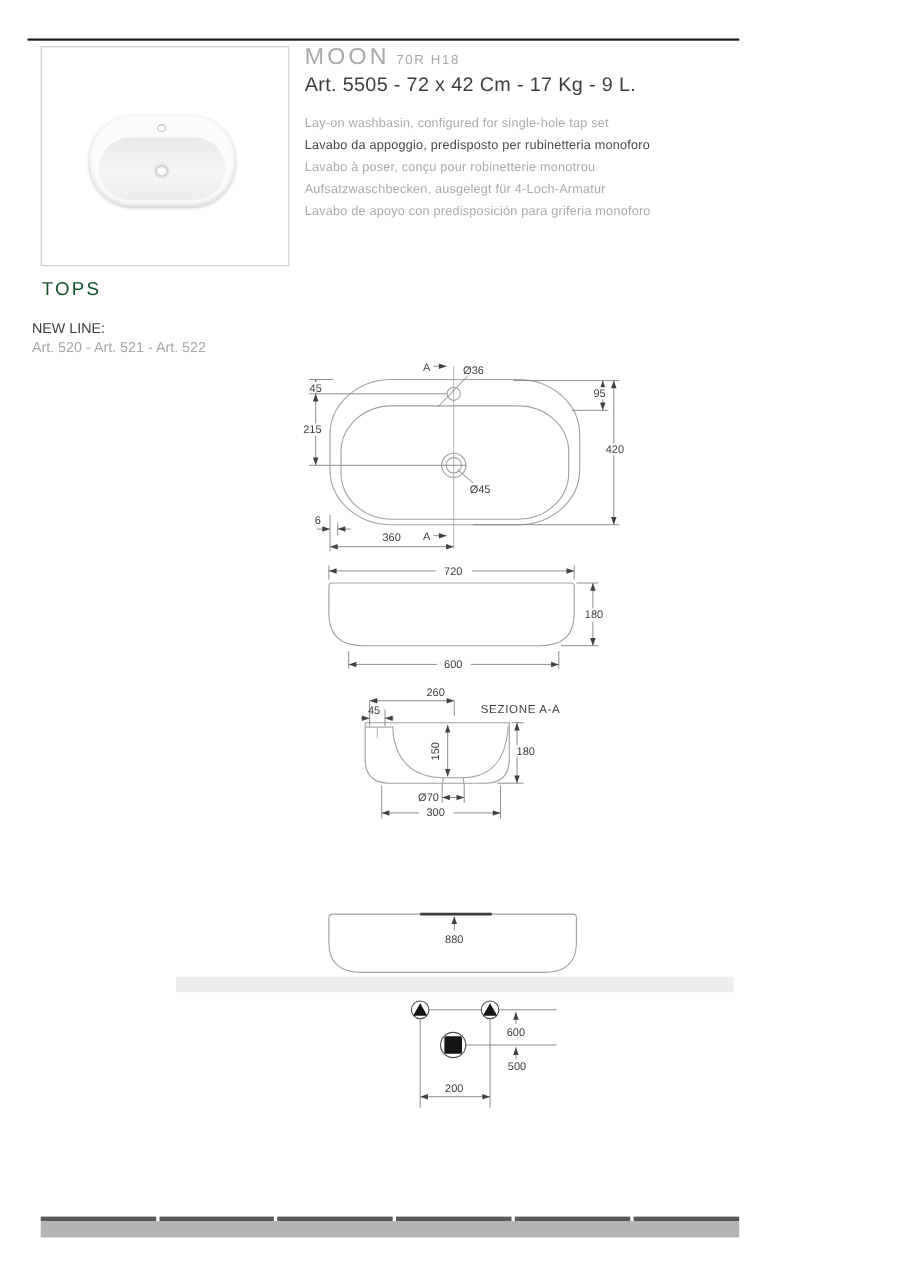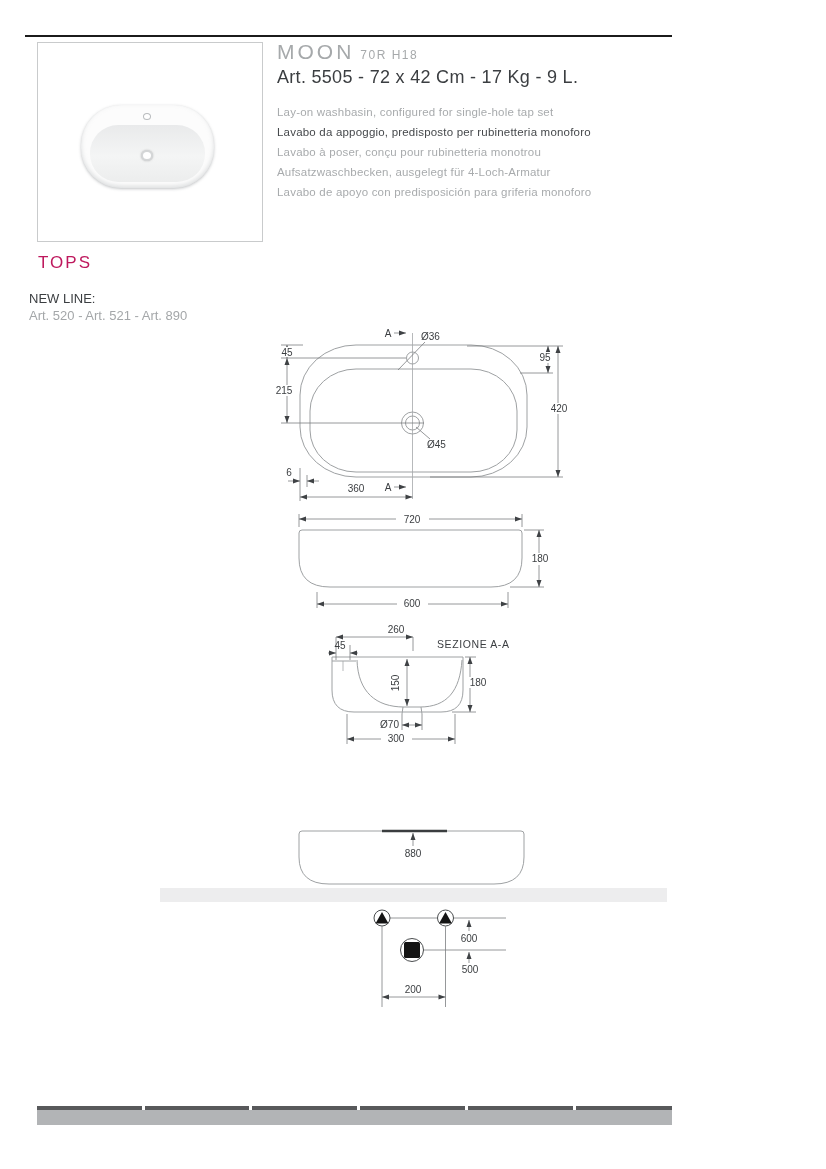--- a/index.html
+++ b/index.html
@@ -18,21 +18,21 @@
 
   .header-block { position:absolute; left:277px; top:40px; width:540px; }
   .title-line { white-space:nowrap; color:#a6a9ab; }
   .product-line { font-size:21px; letter-spacing:3px; }
   .variant { font-size:12px; letter-spacing:1.5px; margin-left:6px; }
   .art-spec { margin-top:3px; font-size:18px; letter-spacing:.3px; color:#3b3e41; }
   .desc-list { margin-top:14px; }
   .desc { font-size:11.5px; letter-spacing:.2px; color:#a8abad; height:20px; line-height:20px; white-space:nowrap; }
   .desc.primary { color:#45484b; }
 
-  .tops-title { position:absolute; left:38px; top:253px; font-size:17px; letter-spacing:2px; color:#be185d; }
+  .tops-title { position:absolute; left:38px; top:253px; font-size:17px; letter-spacing:2px; color:#14532d; }
   .newline-block { position:absolute; left:29px; top:291px; font-size:13px; }
   .newline-label { color:#3b3e41; }
   .newline-articles { color:#a4a7a9; margin-top:2px; }
 
   svg.drawings { position:absolute; left:0; top:0; }
   svg.drawings text { font-family:"Liberation Sans", sans-serif; font-size:10px; fill:#3b3e41; }
   svg.drawings text.sec-title { font-size:10.5px; letter-spacing:.6px; }
   .outline { fill:none; stroke:#9ea1a3; stroke-width:1; }
   .thin { fill:none; stroke:#a4a7a9; stroke-width:.8; }
   .dim { fill:none; stroke:#7b7e80; stroke-width:.8; }
@@ -60,30 +60,30 @@
   </div>
 
   <div class="header-block">
     <div class="title-line">
       <span class="product-line">MOON</span><span class="variant">70R H18</span>
     </div>
     <div class="art-spec">Art. 5505 - 72 x 42 Cm - 17 Kg - 9 L.</div>
     <div class="desc-list">
       <div class="desc">Lay-on washbasin, configured for single-hole tap set</div>
       <div class="desc primary">Lavabo da appoggio, predisposto per rubinetteria monoforo</div>
-      <div class="desc">Lavabo à poser, conçu pour rubinetteria monotrou</div>
+      <div class="desc">Lavabo à poser, conçu pour robinetterie monotrou</div>
       <div class="desc">Aufsatzwaschbecken, ausgelegt für 4-Loch-Armatur</div>
       <div class="desc">Lavabo de apoyo con predisposición para griferia monoforo</div>
     </div>
   </div>
 
   <div class="tops-title">TOPS</div>
   <div class="newline-block">
     <div class="newline-label">NEW LINE:</div>
-    <div class="newline-articles">Art. 520 - Art. 521 - Art. 890</div>
+    <div class="newline-articles">Art. 520 - Art. 521 - Art. 522</div>
   </div>
 
   <svg class="drawings" width="826" height="1169" viewBox="0 0 826 1169">
     <defs>
       <marker id="arrow" viewBox="0 0 8 8" markerWidth="8" markerHeight="8" refX="7.5" refY="4" orient="auto-start-reverse" markerUnits="userSpaceOnUse">
         <path d="M0.5,1.5 L7.5,4 L0.5,6.5 Z" fill="#3f4245"></path>
       </marker>
     </defs>
 
     <g>

